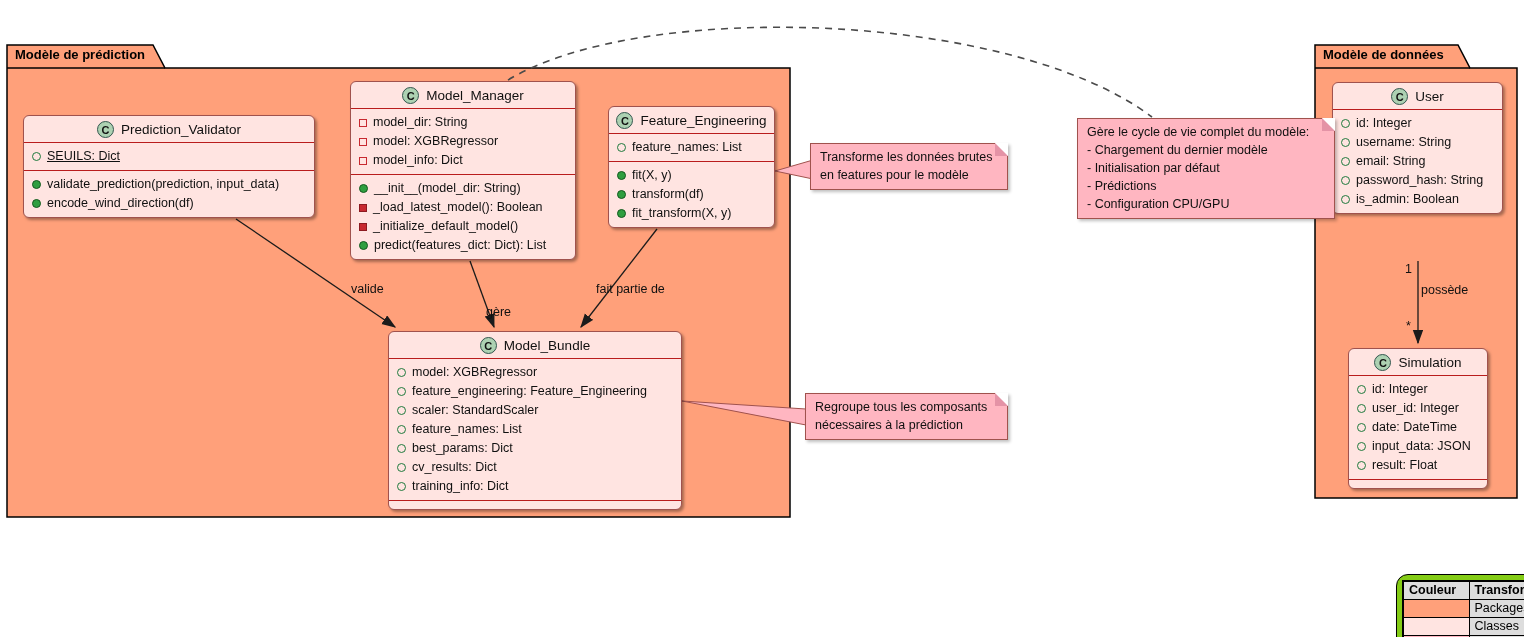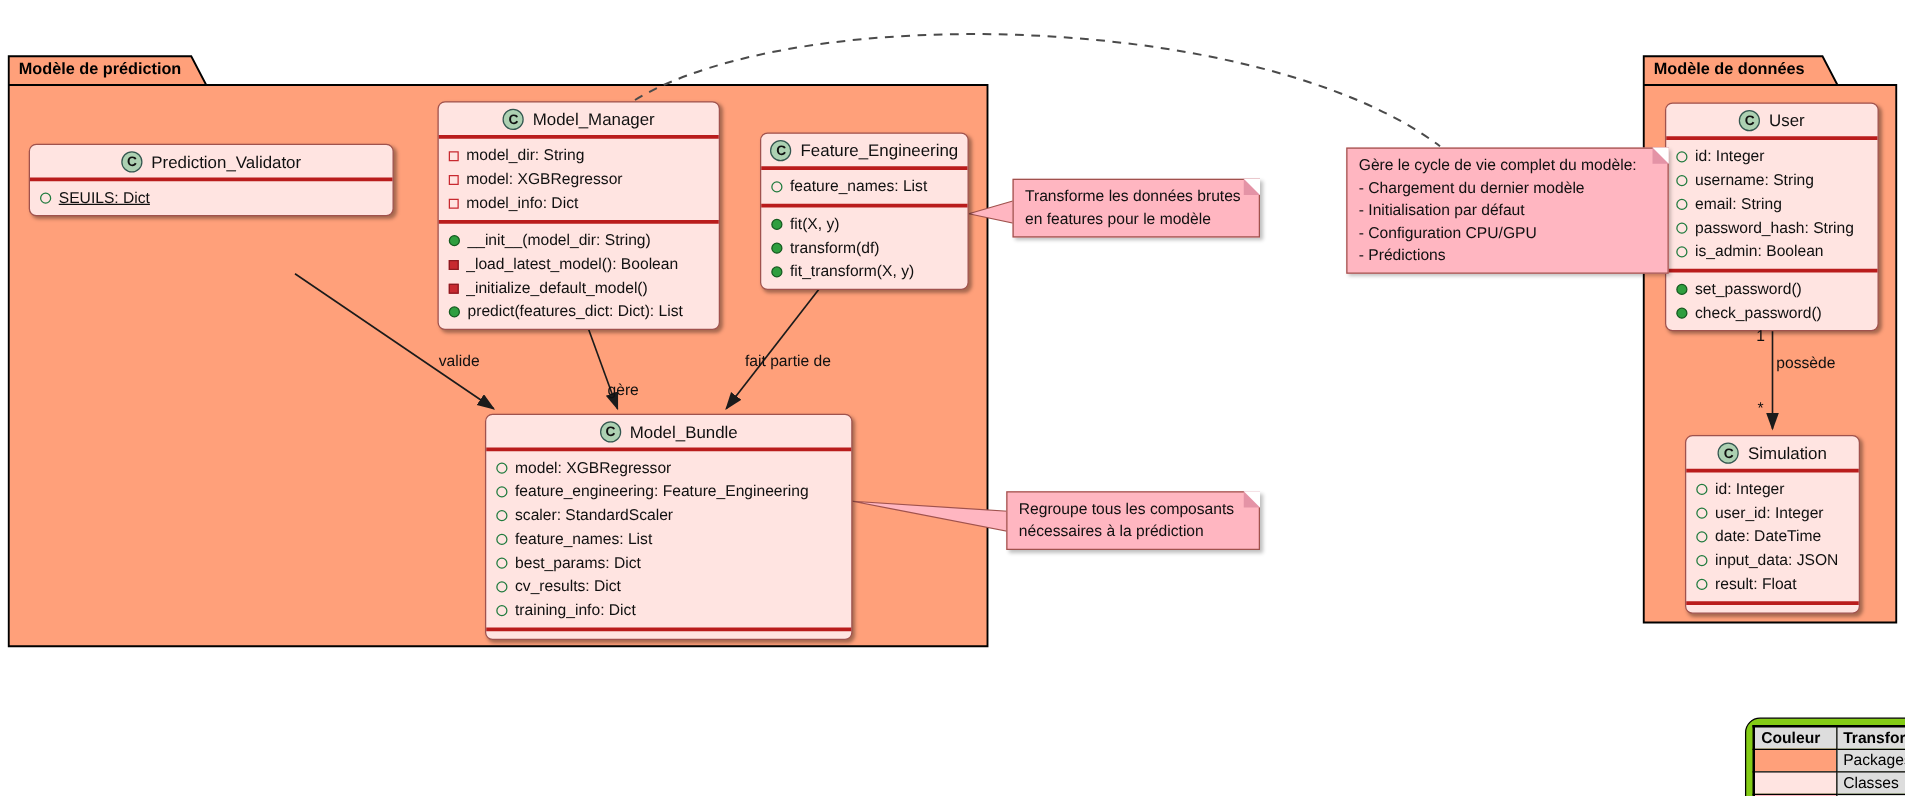--- a/index.html
+++ b/index.html
@@ -9,21 +9,21 @@
 
   .pkg-title { position: absolute; font-size: 13px; font-weight: bold; color: #000; white-space: nowrap; }
 
   .uml-class { position: absolute; background: #FFE4E1; border: 1px solid #A0524D; border-radius: 6px;
                box-shadow: 2px 2px 3px rgba(0,0,0,0.35); color: #101010; }
   .cls-title { display: flex; align-items: center; justify-content: center; padding: 5px 6px 4px;
                font-size: 13.5px; white-space: nowrap; }
   .ccirc { width: 17px; height: 17px; border-radius: 50%; background: #ADD1B2; border: 1px solid #33564F;
            font-weight: bold; font-size: 11px; color: #111; display: inline-flex; align-items: center;
            justify-content: center; margin-right: 7px; flex: none; }
-  .cls-sec { border-top: 3px solid #b91c1c; padding: 4px 8px; }
+  .cls-sec { border-top: 1px solid #b91c1c; padding: 4px 8px; }
   .cls-empty { height: 9px; padding: 0; }
   .member { display: flex; align-items: center; line-height: 19px; font-size: 12.5px; white-space: nowrap; }
   .micon { display: inline-block; flex: none; margin-right: 6px; }
   .micon[data-icon="circle-open"]   { width: 9px; height: 9px; border-radius: 50%; border: 1.5px solid #1F7A3D; background: transparent; }
   .micon[data-icon="circle-filled"] { width: 9px; height: 9px; border-radius: 50%; border: 1px solid #14591F; background: #2F9E3F; }
   .micon[data-icon="square-open"]   { width: 8px; height: 8px; border: 1.5px solid #C82930; background: transparent; }
   .micon[data-icon="square-filled"] { width: 8px; height: 8px; border: 1px solid #8C1A20; background: #C82930; }
   .mtext[data-underline="true"] { text-decoration: underline; }
 
   .note { position: absolute; background: #FFB6C1; border: 1px solid #A0524D; padding: 4px 9px 5px;
@@ -76,20 +76,30 @@
     <div class="cls-title">
       <span class="ccirc">C</span>
       <span>Prediction_Validator</span>
     </div>
     <div class="cls-sec">
       <div class="member">
         <span class="micon" data-icon="circle-open"></span>
         <span class="mtext" data-underline="true">SEUILS: Dict</span>
       </div>
     </div>
+    <div class="cls-sec">
+      <div class="member">
+        <span class="micon" data-icon="circle-filled"></span>
+        <span class="mtext">validate_prediction(prediction, input_data)</span>
+      </div>
+      <div class="member">
+        <span class="micon" data-icon="circle-filled"></span>
+        <span class="mtext">encode_wind_direction(df)</span>
+      </div>
+    </div>
   </div>
 
   <div class="uml-class" style="left:350px; top:81px; width:226px;">
     <div class="cls-title">
       <span class="ccirc">C</span>
       <span>Model_Manager</span>
     </div>
     <div class="cls-sec">
       <div class="member">
         <span class="micon" data-icon="square-open"></span>
@@ -207,30 +217,20 @@
         <span class="micon" data-icon="circle-open"></span>
         <span class="mtext">email: String</span>
       </div>
       <div class="member">
         <span class="micon" data-icon="circle-open"></span>
         <span class="mtext">password_hash: String</span>
       </div>
       <div class="member">
         <span class="micon" data-icon="circle-open"></span>
         <span class="mtext">is_admin: Boolean</span>
-      </div>
-    </div>
-    <div class="cls-sec">
-      <div class="member">
-        <span class="micon" data-icon="circle-filled"></span>
-        <span class="mtext">set_password()</span>
-      </div>
-      <div class="member">
-        <span class="micon" data-icon="circle-filled"></span>
-        <span class="mtext">check_password()</span>
       </div>
     </div>
   </div>
 
   <div class="uml-class" style="left:1348px; top:348px; width:140px;">
     <div class="cls-title">
       <span class="ccirc">C</span>
       <span>Simulation</span>
     </div>
     <div class="cls-sec">
@@ -259,22 +259,22 @@
   </div>
 
   <div class="note" style="left:810px; top:143px; width:198px;">
     <div class="note-line">Transforme les données brutes</div>
     <div class="note-line">en features pour le modèle</div>
   </div>
   <div class="note" style="left:1064px; top:118px; width:258px;margin-left:13px;">
     <div class="note-line">Gère le cycle de vie complet du modèle:</div>
     <div class="note-line">- Chargement du dernier modèle</div>
     <div class="note-line">- Initialisation par défaut</div>
+    <div class="note-line">- Prédictions</div>
     <div class="note-line">- Configuration CPU/GPU</div>
-    <div class="note-line">- Prédictions</div>
   </div>
   <div class="note" style="left:805px; top:393px; width:203px;">
     <div class="note-line">Regroupe tous les composants</div>
     <div class="note-line">nécessaires à la prédiction</div>
   </div>
 
   <div class="edge-label" style="left:351px; top:282px;">valide</div>
   <div class="edge-label" style="left:486px; top:282px;margin-top:23px;">gère</div>
   <div class="edge-label" style="left:596px; top:282px;">fait partie de</div>
   <div class="edge-label" style="left:1421px; top:283px;">possède</div>

